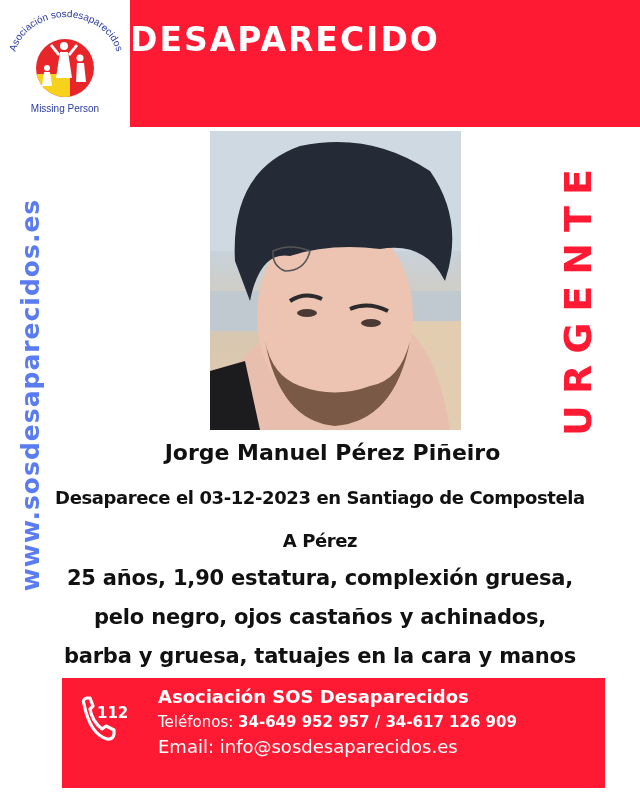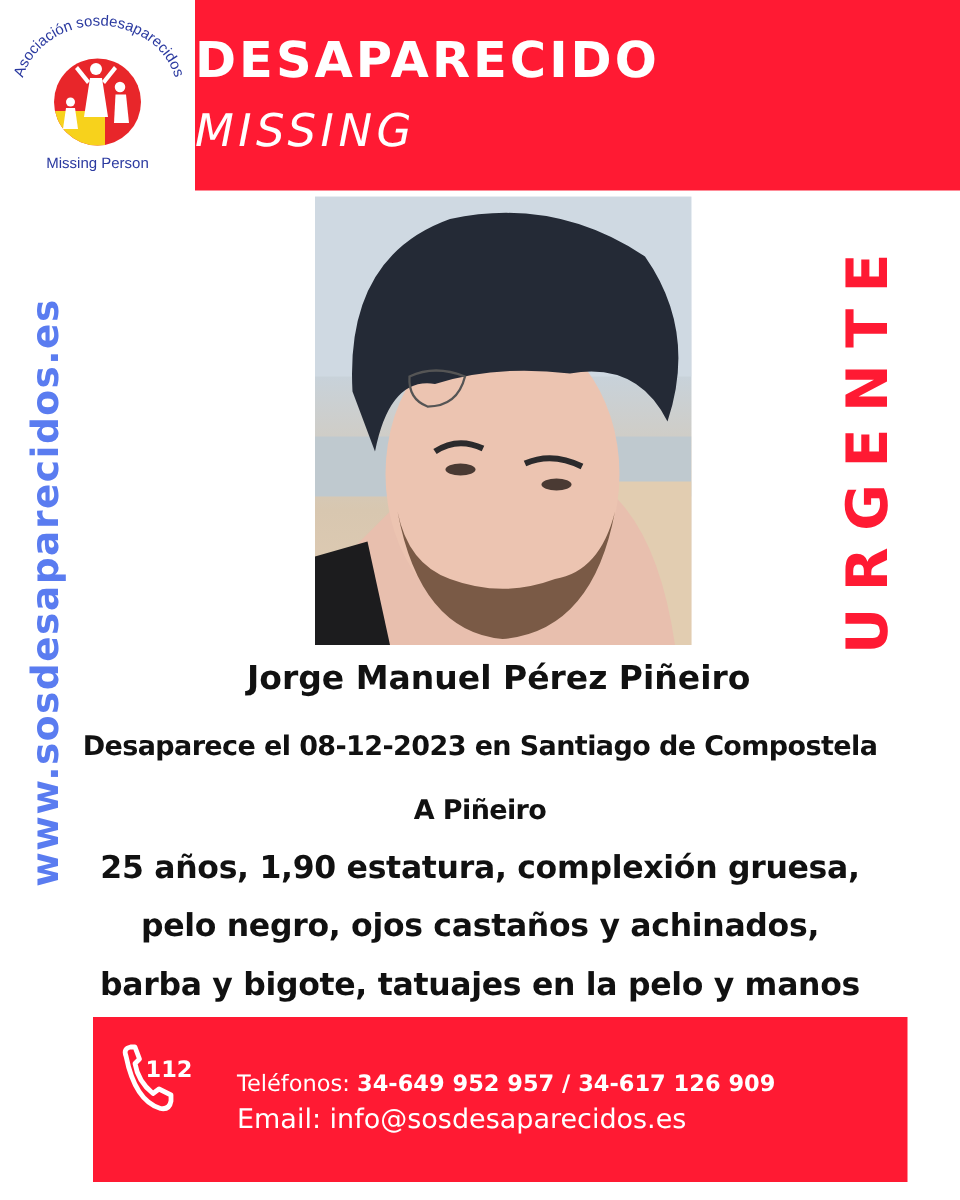--- a/index.html
+++ b/index.html
@@ -51,21 +51,20 @@
       <path d="M77,63 L84,63 L86,82 L76,82 Z"></path>
       <circle cx="47" cy="68" r="3"></circle>
       <path d="M44,72 L50,72 L52,86 L42,86 Z"></path>
     </g>
     <text x="65" y="112" text-anchor="middle" font-family="Liberation Sans, sans-serif" font-size="10" fill="#2b3aa0">Missing Person</text>
   </svg>
 </div>
 
 <div class="header">
   <div class="t1">DESAPARECIDO</div>
-  <div class="t2">MISSING</div>
 </div>
 
 <div class="side-url">www.sosdesaparecidos.es</div>
 <div class="urgente">URGENTE</div>
 
 <div class="photo">
   <svg width="251" height="299" viewBox="0 0 251 299">
     <rect x="0" y="0" width="251" height="120" fill="#cfd9e2"></rect>
     <rect x="0" y="160" width="251" height="40" fill="#bfc9cf"></rect>
     <rect x="170" y="190" width="81" height="109" fill="#e2cdb1"></rect>
@@ -76,31 +75,32 @@
     <path d="M80,170 Q95,160 112,168" stroke="#2b2a2c" stroke-width="4" fill="none"></path>
     <path d="M140,178 Q158,170 178,180" stroke="#2b2a2c" stroke-width="4" fill="none"></path>
     <ellipse cx="97" cy="182" rx="10" ry="4" fill="#4a3a33"></ellipse>
     <ellipse cx="161" cy="192" rx="10" ry="4" fill="#4a3a33"></ellipse>
     <path d="M63,120 Q80,112 100,120 Q95,140 75,140 Q62,135 63,120 Z" fill="none" stroke="#555" stroke-width="1.5"></path>
     <path d="M0,240 L35,230 L50,299 L0,299 Z" fill="#1c1c1e"></path>
   </svg>
 </div>
 
 <div class="name">Jorge Manuel Pérez Piñeiro</div>
-<div class="line small" style="top:487px;">Desaparece el 08-12-2023 en Santiago de Compostela</div>
-<div class="line small" style="top:530px;">A Piñeiro</div>
+<div class="line small" style="top:487px;">Desaparece el 03-12-2023 en Santiago de Compostela</div>
+<div class="line small" style="top:530px;">A Pérez</div>
 <div class="line big" style="top:566px;text-align:center;">25 años, 1,90 estatura, complexión gruesa,</div>
 <div class="line big" style="top:605px;">pelo negro, ojos castaños y achinados,</div>
-<div class="line big" style="top:644px;">barba y bigote, tatuajes en la pelo y manos</div>
+<div class="line big" style="top:644px;">barba y gruesa, tatuajes en la cara y manos</div>
 
 <div class="footer">
   <div class="phone-icon">
     <svg width="52" height="50" viewBox="0 0 52 50">
       <path d="M4,8 Q2,3 7,2 L10,2 L13,10 L10,13 Q12,25 22,33 L26,30 L34,34 L34,38 Q33,44 27,43 Q10,38 4,8 Z" fill="none" stroke="#fff" stroke-width="3.2" stroke-linejoin="round"></path>
       <text x="17" y="22" font-family="DejaVu Sans, sans-serif" font-weight="bold" font-size="15" fill="#fff">112</text>
     </svg>
   </div>
+  <div class="f1">Asociación SOS Desaparecidos</div>
   <div class="f2">
     <span>Teléfonos:</span>
     <b>34-649 952 957 / 34-617 126 909</b>
   </div>
   <div class="f3">Email: info@sosdesaparecidos.es</div>
 </div>
 
 </body></html>

